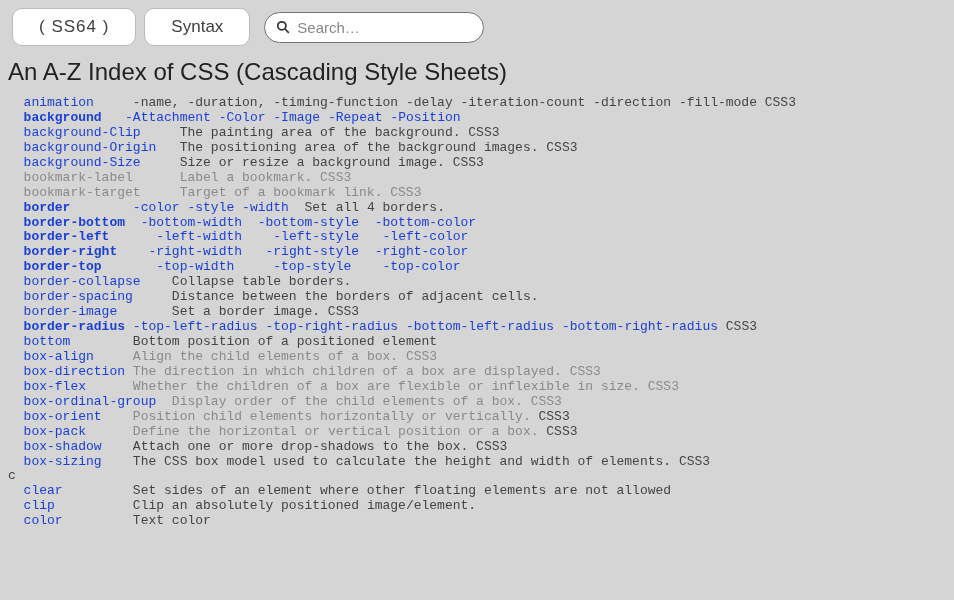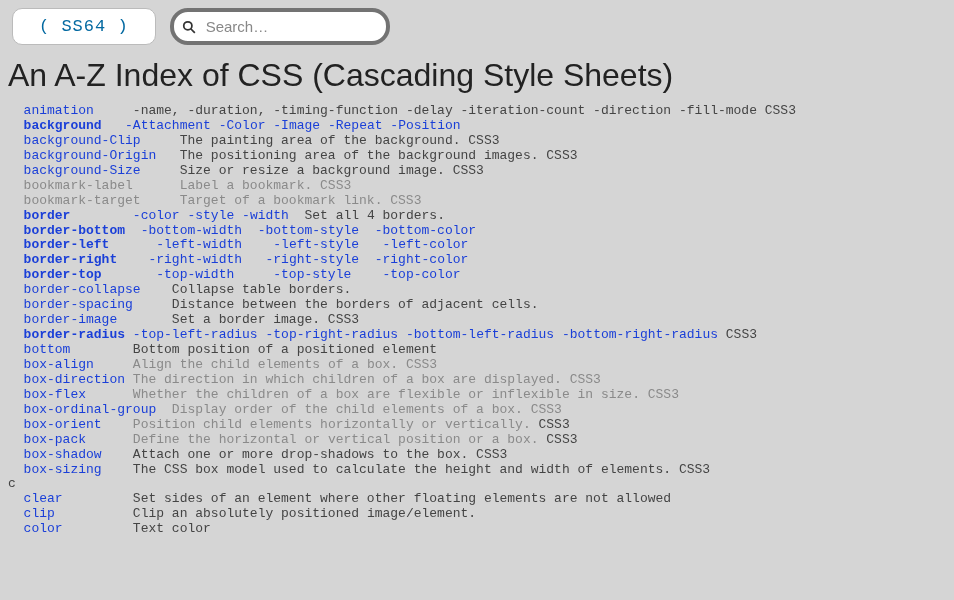--- a/index.html
+++ b/index.html
@@ -16,49 +16,49 @@
     align-items: center;
     gap: 8px;
     padding: 8px 12px;
   }
   .nav-btn {
     background: #fff;
     border: 1px solid #bbb;
     border-radius: 10px;
     padding: 8px 26px;
     font-size: 17px;
-    color: #0369a1;
-    font-family: Liberation Mono, monospace;
+    color: #404040;
+    font-family: Liberation Sans, sans-serif;
     cursor: pointer;
   }
   .nav-btn.brand { letter-spacing: 1px; }
   .search-wrap {
     position: relative;
     margin-left: 6px;
   }
   .search-wrap svg {
     position: absolute;
     left: 12px;
     top: 50%;
     transform: translateY(-50%);
     pointer-events: none;
   }
   .search-input {
     width: 220px;
     padding: 6px 12px 6px 32px;
-    border: 4px solid #737373;
+    border: 1px solid #737373;
     border-radius: 18px;
     font-size: 15px;
     background: #fff;
     outline: none;
   }
   .search-input::placeholder { color: #888; }
 
   h1.page-title {
-    font-size: 32px;
+    font-size: 24px;
     font-weight: 400;
     margin: 4px 0 10px 8px;
     color: #222;
   }
 
   pre.index {
     font-family: "Courier New", Courier, monospace;
     font-size: 13px;
     line-height: 1.15;
     margin: 0 0 0 8px;
@@ -69,20 +69,21 @@
   .link.b { font-weight: bold; }
   .muted  { color: #8a8a8a; }
   .desc   { color: #444; }
   .sec    { color: #444; }
 </style>
 </head>
 <body>
 
 <div class="topnav">
   <button class="nav-btn brand">( SS64 )</button>
+  <button class="nav-btn">Syntax</button>
   <div class="search-wrap">
     <svg width="14" height="14" viewBox="0 0 24 24" fill="none" stroke="#333" stroke-width="3">
       <circle cx="10" cy="10" r="7"></circle>
       <line x1="15" y1="15" x2="22" y2="22"></line>
     </svg>
     <input class="search-input" type="text" placeholder="Search…" style="">
   </div>
 </div>
 
 <h1 class="page-title">An A-Z Index of CSS (Cascading Style Sheets)</h1>

